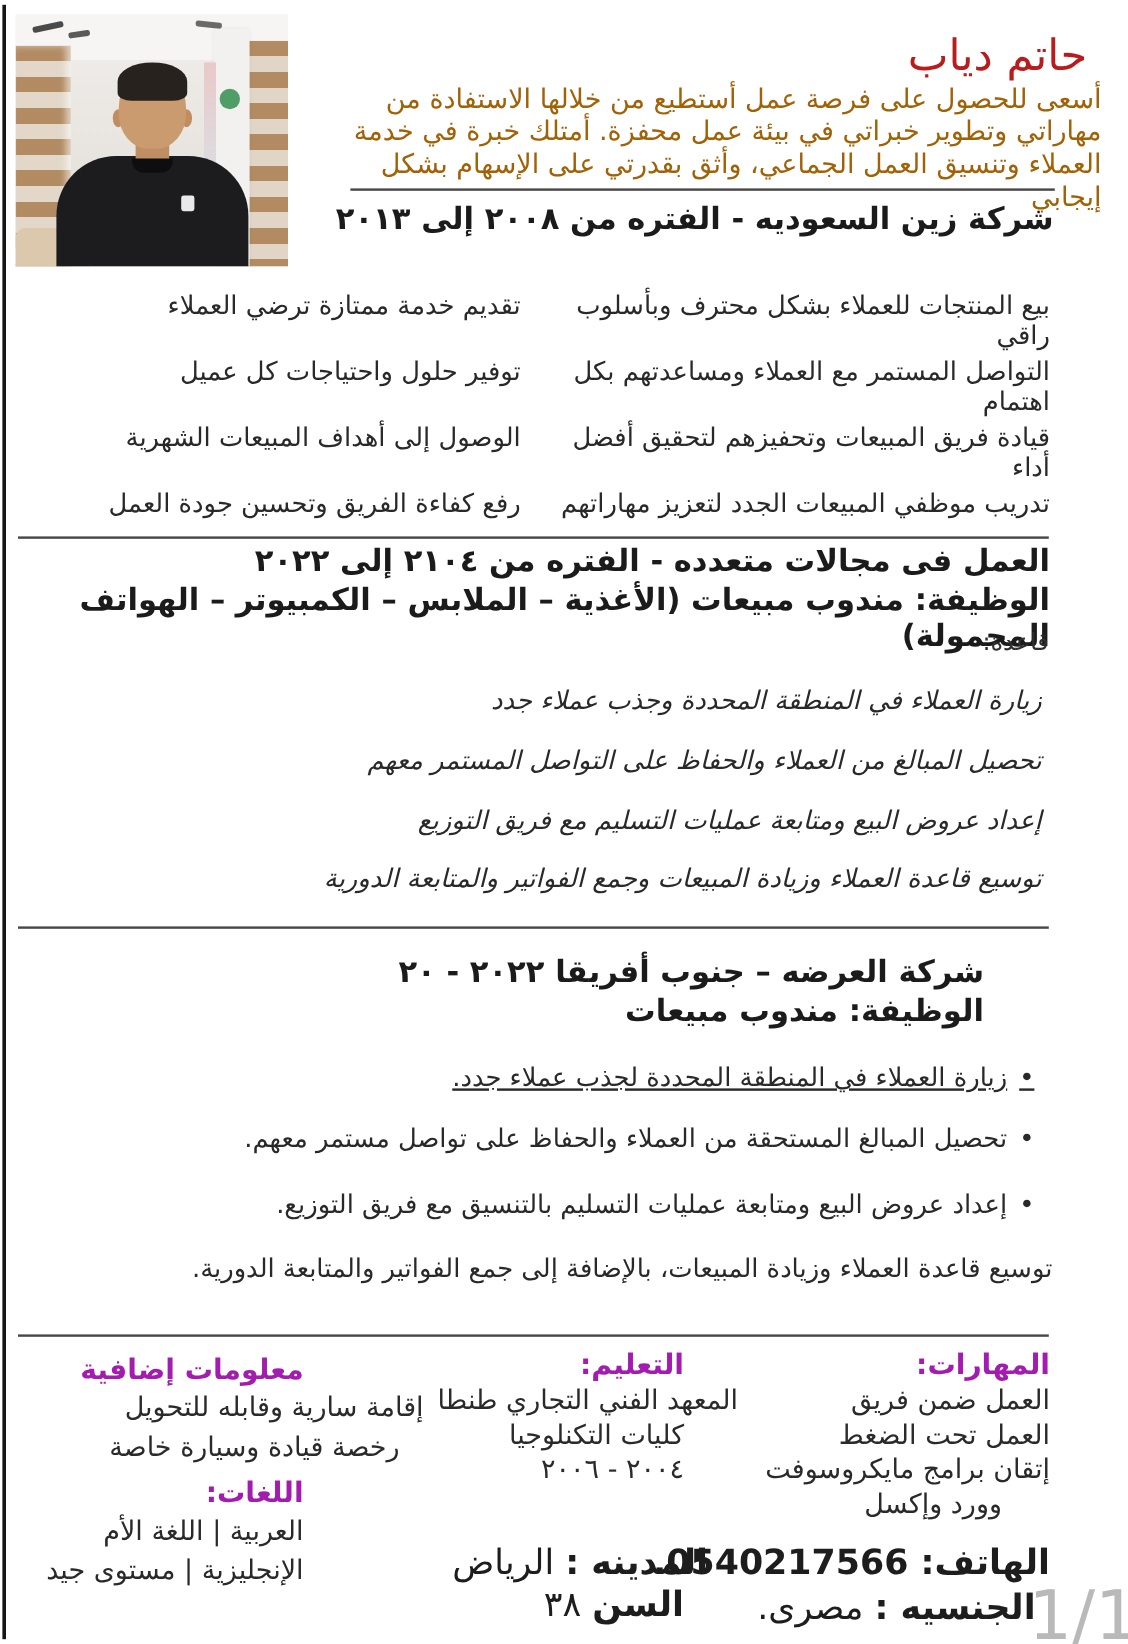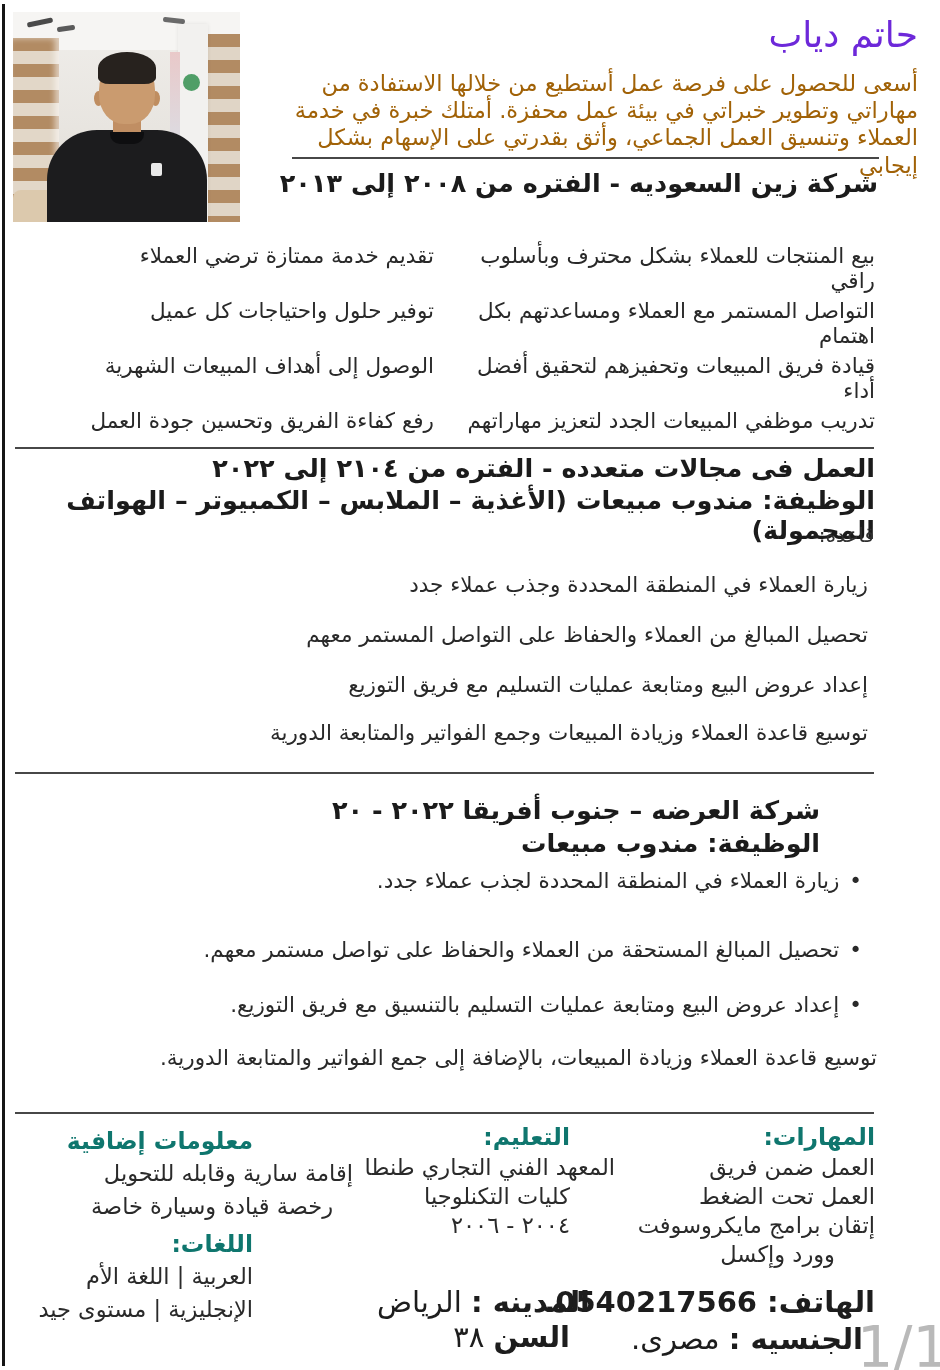--- a/index.html
+++ b/index.html
@@ -10,47 +10,47 @@
     color:#222222;direction:rtl;
   }
   .abs{position:absolute;}
   .left-border{left:2px;top:4px;width:3px;height:1362px;background:#151515;}
   .divider{height:2px;background:#474747;}
   .d1{left:292px;top:157px;width:587px;}
   .d2{left:15px;top:447px;width:859px;}
   .d3{left:15px;top:772px;width:859px;}
   .d4{left:15px;top:1112px;width:859px;}
 
-  .name{right:22px;top:14px;font-size:36px;font-weight:400;color:#6d28d9;margin:0;}
+  .name{right:22px;top:14px;font-size:36px;font-weight:400;color:#b91c1c;margin:12px;}
   .summary{right:22px;top:70px;width:630px;font-size:22.5px;line-height:1.21;
     color:#a16207;text-align:right;margin:0;}
 
   .sec-title{font-weight:bold;color:#1b1b1b;font-size:25.5px;text-align:right;}
   .sec1-title{right:62px;top:168px;}
 
   .duty{font-size:21.5px;color:#292929;text-align:right;}
   .duty-r{right:65px;width:430px;}
   .duty-l{right:506px;width:370px;}
   .row1{top:243px;} .row2{top:298px;} .row3{top:353px;} .row4{top:408px;}
 
   .sec2-t1{right:65px;top:453px;}
   .sec2-t2{right:65px;top:485px;}
   .tasks-label{right:66px;top:523px;font-size:20px;color:#2e2e2e;}
-  .task{right:72px;font-size:21.5px;color:#292929;text-align:right;}
+  .task{right:72px;font-size:21.5px;color:#292929;text-align:right;font-style:italic;}
   .t1{top:572px;} .t2{top:622px;} .t3{top:672px;} .t4{top:720px;text-align:right;}
 
   .sec3-t1{right:120px;top:795px;}
   .sec3-t2{right:120px;top:828px;}
   .bullet{right:78px;font-size:21.5px;color:#292929;text-align:right;}
-  .b1{top:868px;} .b2{top:937px;} .b3{top:992px;}
+  .b1{top:886px;text-decoration:underline;} .b2{top:937px;} .b3{top:992px;}
   .bullet .dot{margin-left:10px;}
   .note{right:63px;top:1045px;font-size:21.5px;color:#292929;}
 
   .fcol{text-align:right;font-size:22.5px;line-height:29px;color:#2a2a2a;}
-  .fcol .fhead{font-weight:bold;font-size:23.5px;color:#0f766e;line-height:31px;}
+  .fcol .fhead{font-weight:bold;font-size:23.5px;color:#a21caf;line-height:31px;}
   .skills-col{right:65px;top:1122px;width:300px;}
   .edu-col{right:370px;top:1122px;width:260px;}
   .add-col{right:687px;top:1126px;width:250px;line-height:33px;}
   .shift-l40{margin-right:40px;}
   .ext45{margin-right:-45px;}
   .ext100{margin-right:-100px;}
   .ext80{margin-right:-80px;}
   .gap-top{margin-top:6px;}
 
   .contact-line{font-size:29px;color:#1d1d1d;}

